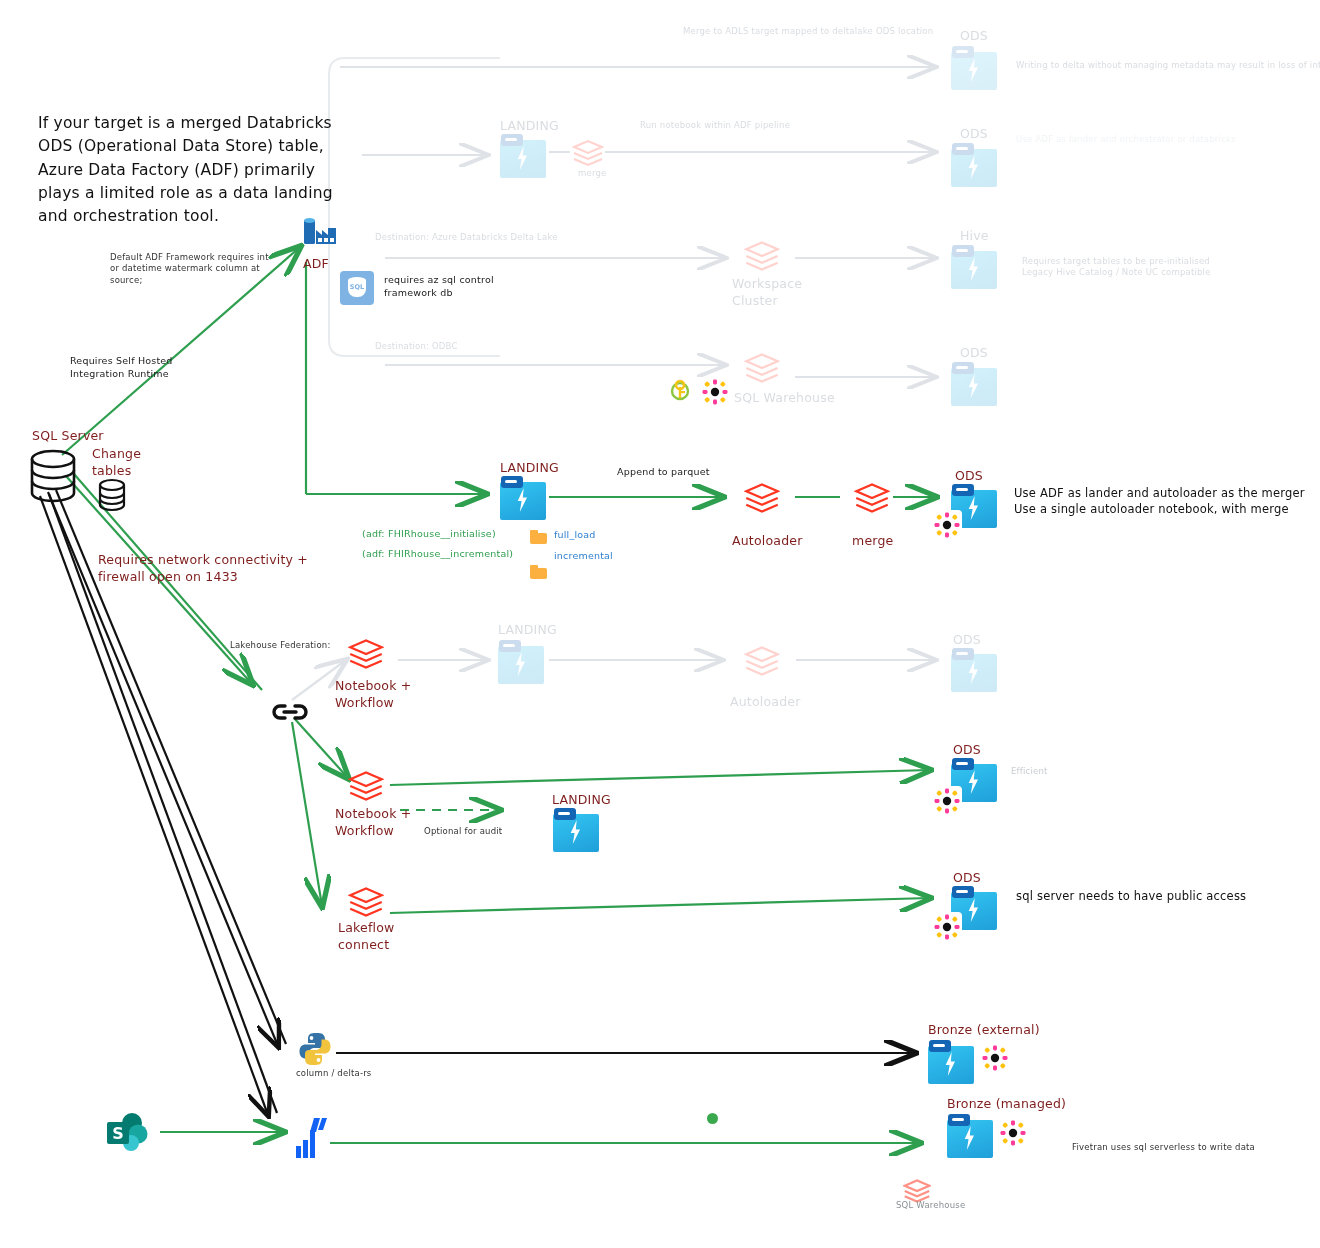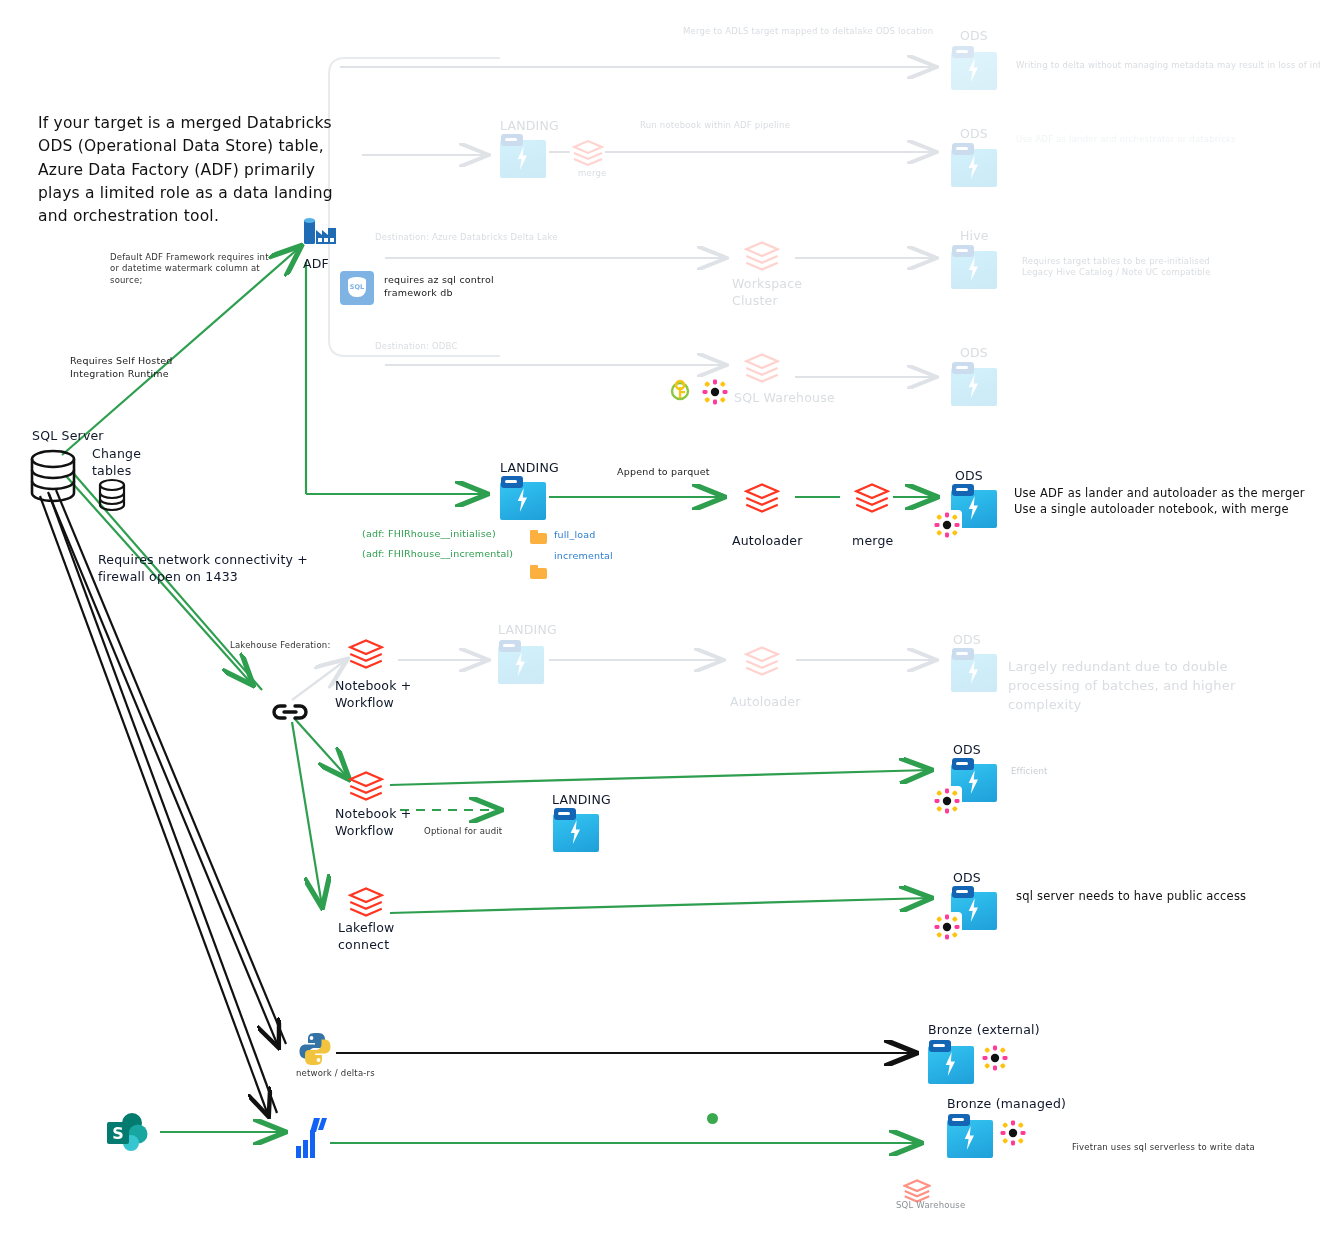--- a/index.html
+++ b/index.html
@@ -2,21 +2,21 @@
 <html><head>
 <meta charset="utf-8">
 <style>
   html,body{margin:0;padding:0;background:#fff;}
   body{width:1320px;height:1248px;position:relative;overflow:hidden;
        font-family:"DejaVu Sans","Liberation Sans",sans-serif;color:#1a1a1a;}
   #stage{position:absolute;left:0;top:0;width:1320px;height:1248px;}
   .lbl{position:absolute;white-space:pre;line-height:1.35;}
   .hand{font-family:"DejaVu Sans","Liberation Sans",sans-serif;letter-spacing:.2px;}
   .t-intro{font-size:15.5px;line-height:1.5;color:#111;}
-  .t-node{font-size:12.5px;color:#0f172a;}
+  .t-node{font-size:12.5px;color:#7f1d1d;}
   .t-small{font-size:9.5px;color:#222;}
   .t-tiny{font-size:8.5px;color:#333;}
   .t-note{font-size:11.5px;color:#111;line-height:1.45;}
   .green{color:#2e9e4f;}
   .greenlink{color:#2f9e4f;}
   .bluetxt{color:#2f7fd0;}
   .fade1{color:#d9dde1;}
   .fade3{color:#f1f3f5;}
   svg#wires{position:absolute;left:0;top:0;width:1320px;height:1248px;pointer-events:none;}
 
@@ -438,23 +438,20 @@
         </g>
       </svg>
     </div>
   <div class="lbl hand t-node fade1" style="left:730px;top:694px;">Autoloader</div>
   <div class="lbl hand t-node fade1" style="left:953px;top:632px;">ODS</div>
   <div class="ico dbx-folder" style="left:951px;top:648px;opacity:.22">
     <div class="body"></div>
       <div class="tab"></div>
       <div class="bolt"></div>
     </div>
-  <div class="lbl hand t-note fade1" style="left:1008px;top:658px;width:230px;font-size:13px;">Largely redundant due to double
-processing of batches, and higher
-complexity</div>
 
   <div class="ico dbl" style="left:348px;top:770px;">
     <svg width="36" height="32" viewBox="0 0 32 28">
         <g fill="none" stroke="#ff3621" stroke-width="2">
       <path d="M2,8 L16,2 L30,8 L16,14 Z"></path>
           <path d="M2,14 L16,20 L30,14"></path>
           <path d="M2,20 L16,26 L30,20"></path>
         </g>
       </svg>
     </div>
@@ -530,21 +527,21 @@
   <div class="lbl hand t-note" style="left:1016px;top:888px;">sql server needs to have public access</div>
 
   <div class="ico pyico" style="left:296px;top:1030px;">
     <svg width="38" height="38" viewBox="0 0 38 38">
       <path d="M18.5,3 C13,3 12,6 12,9 L12,13 L19,13 L19,14.5 L9.5,14.5 C6,14.5 3.5,17 3.5,21.5 C3.5,26 6,28.5 9.5,28.5 L12.5,28.5 L12.5,24 C12.5,20.5 15,18 18.5,18 L25,18 C27.5,18 29,16.5 29,14 L29,9 C29,6 27,3 22.5,3 Z" fill="#3572a5"></path>
       <circle cx="15.5" cy="8" r="1.9" fill="#fff"></circle>
       <path d="M19.5,35 C25,35 26,32 26,29 L26,25 L19,25 L19,23.5 L28.5,23.5 C32,23.5 34.5,21 34.5,16.5 C34.5,12 32,9.5 28.5,9.5 L25.5,9.5 L25.5,14 C25.5,17.5 23,20 19.5,20 L13,20 C10.5,20 9,21.5 9,24 L9,29 C9,32 11,35 15.5,35 Z" fill="#f2c33d"></path>
       <circle cx="22.5" cy="30" r="1.9" fill="#fff"></circle>
     </svg>
   </div>
-  <div class="lbl hand t-tiny" style="left:296px;top:1068px;">network / delta-rs</div>
+  <div class="lbl hand t-tiny" style="left:296px;top:1068px;">column / delta-rs</div>
   <div class="lbl hand t-node" style="left:928px;top:1022px;">Bronze (external)</div>
   <div class="ico dbx-folder" style="left:928px;top:1040px;">
     <div class="body"></div>
       <div class="tab"></div>
       <div class="bolt"></div>
     </div>
   <div class="ico uc" style="left:980px;top:1043px;">
     <svg width="30" height="30" viewBox="0 0 30 30">
       <circle cx="15" cy="15" r="4.2" fill="#111"></circle>
       <g fill="#ff3b9a">

